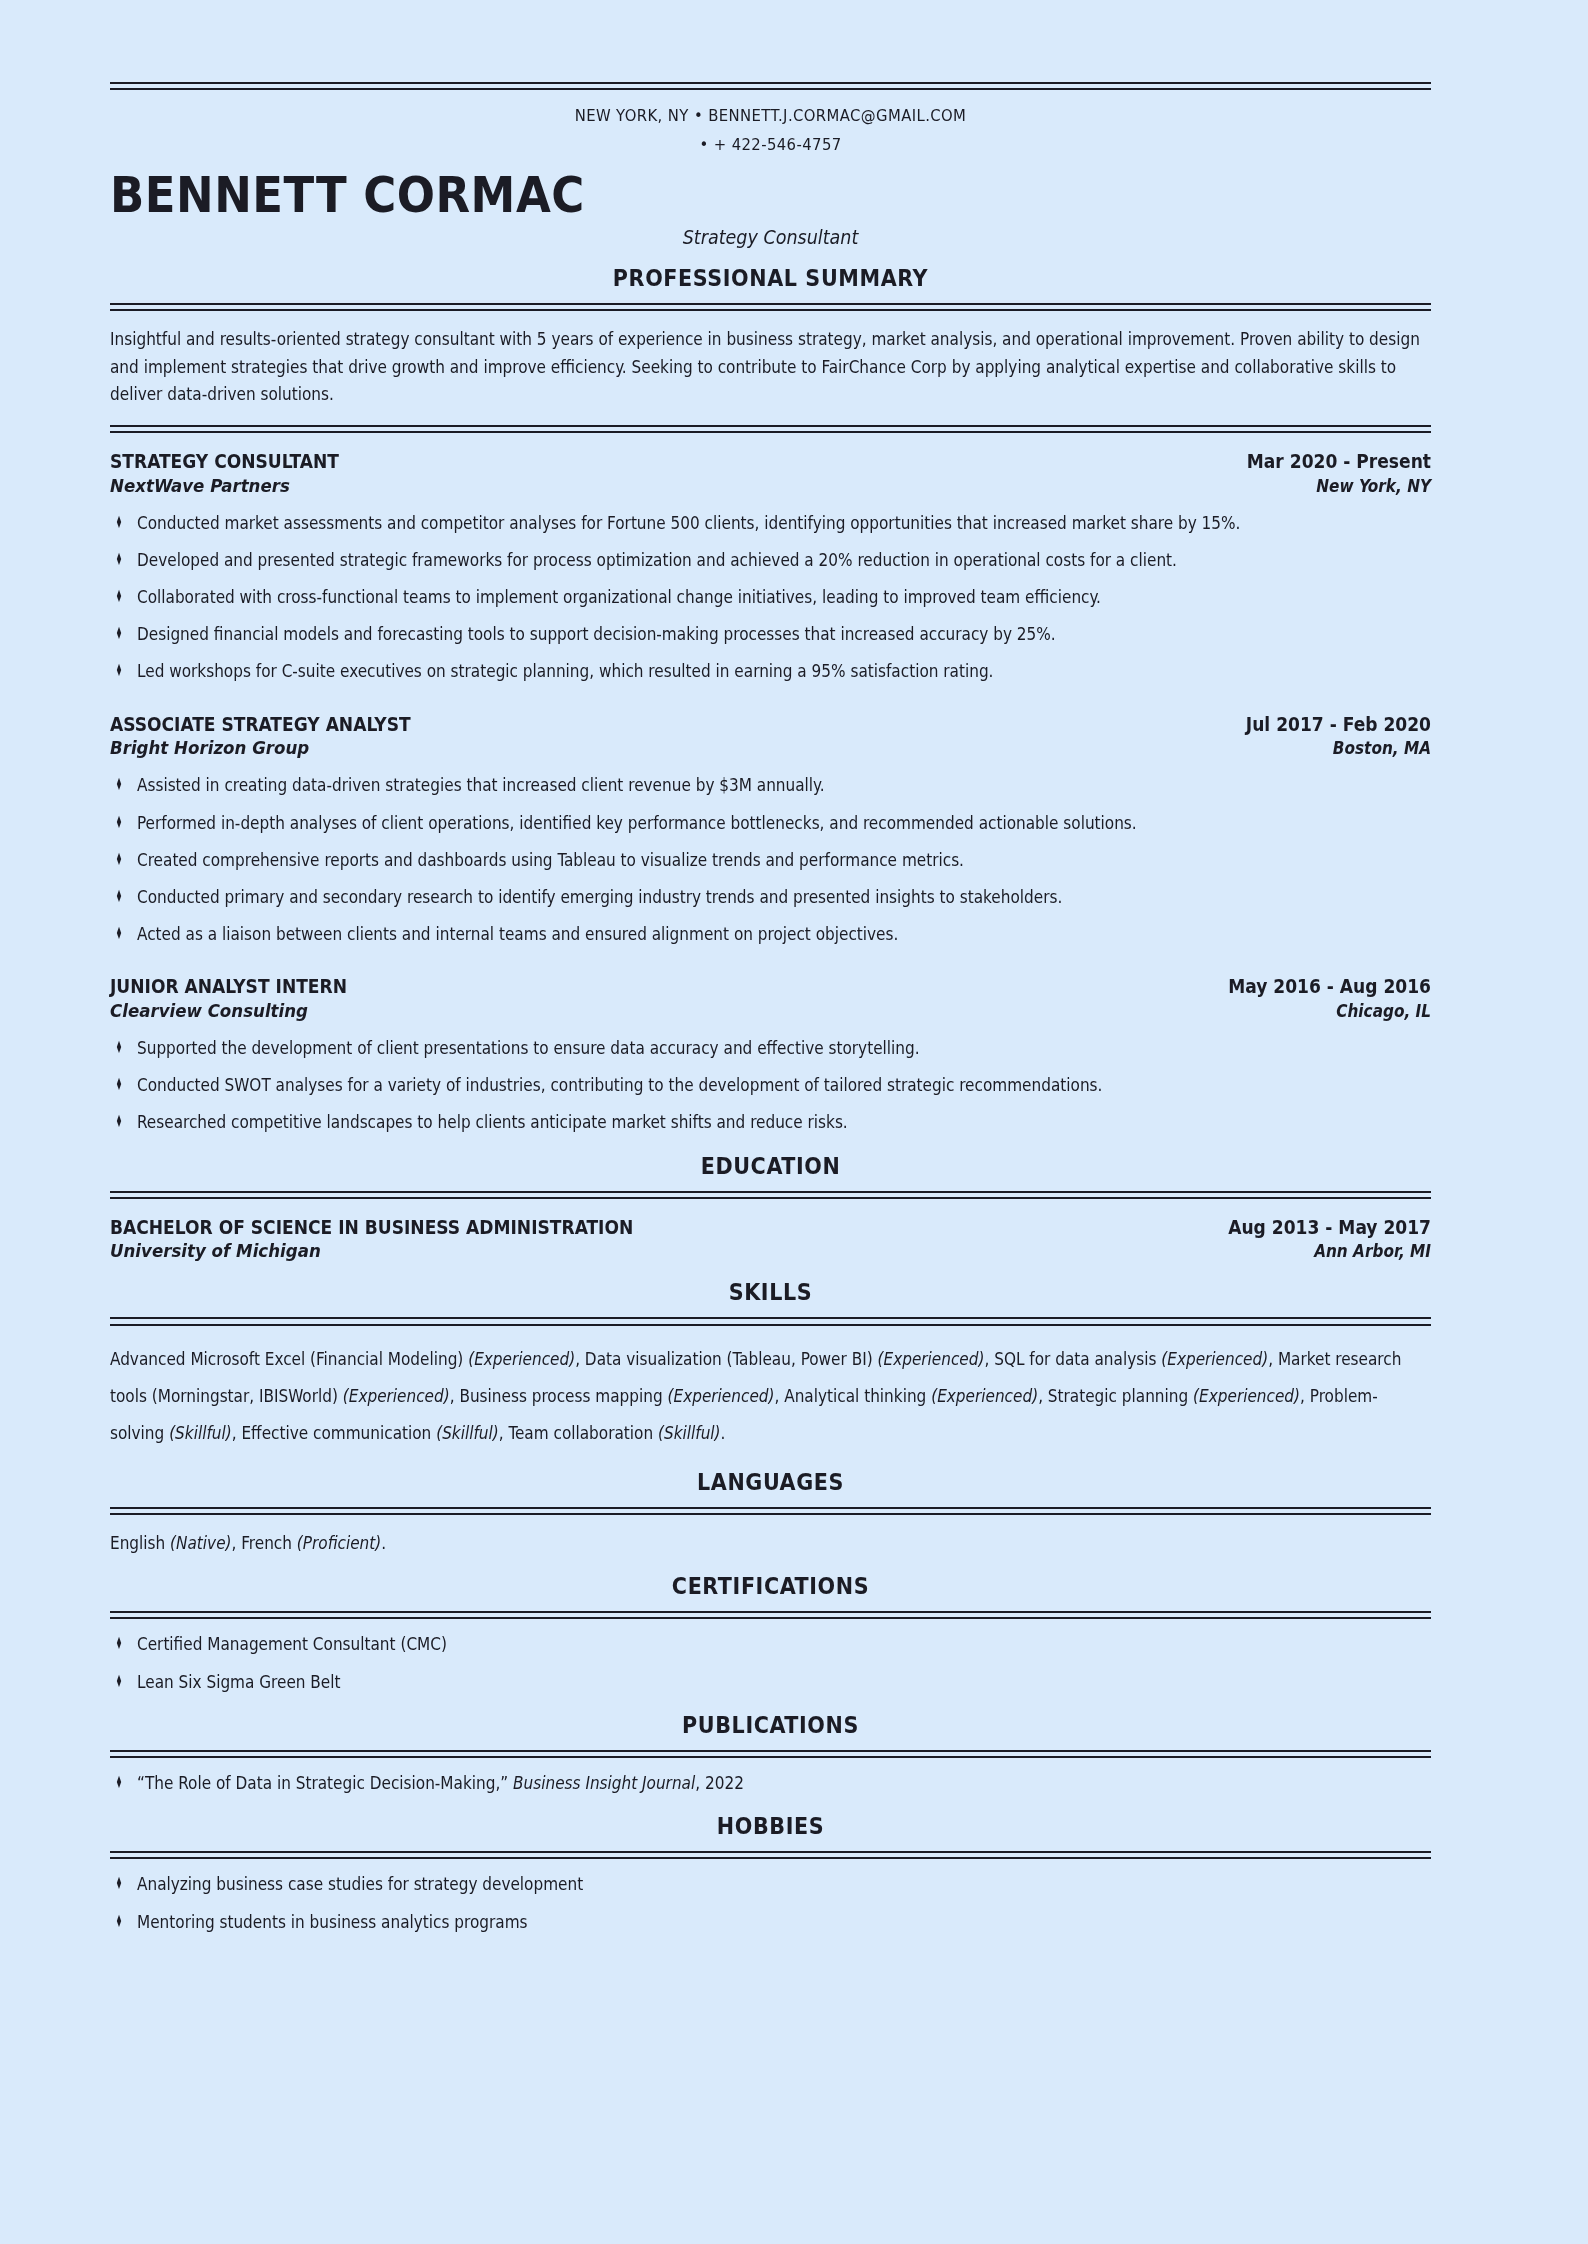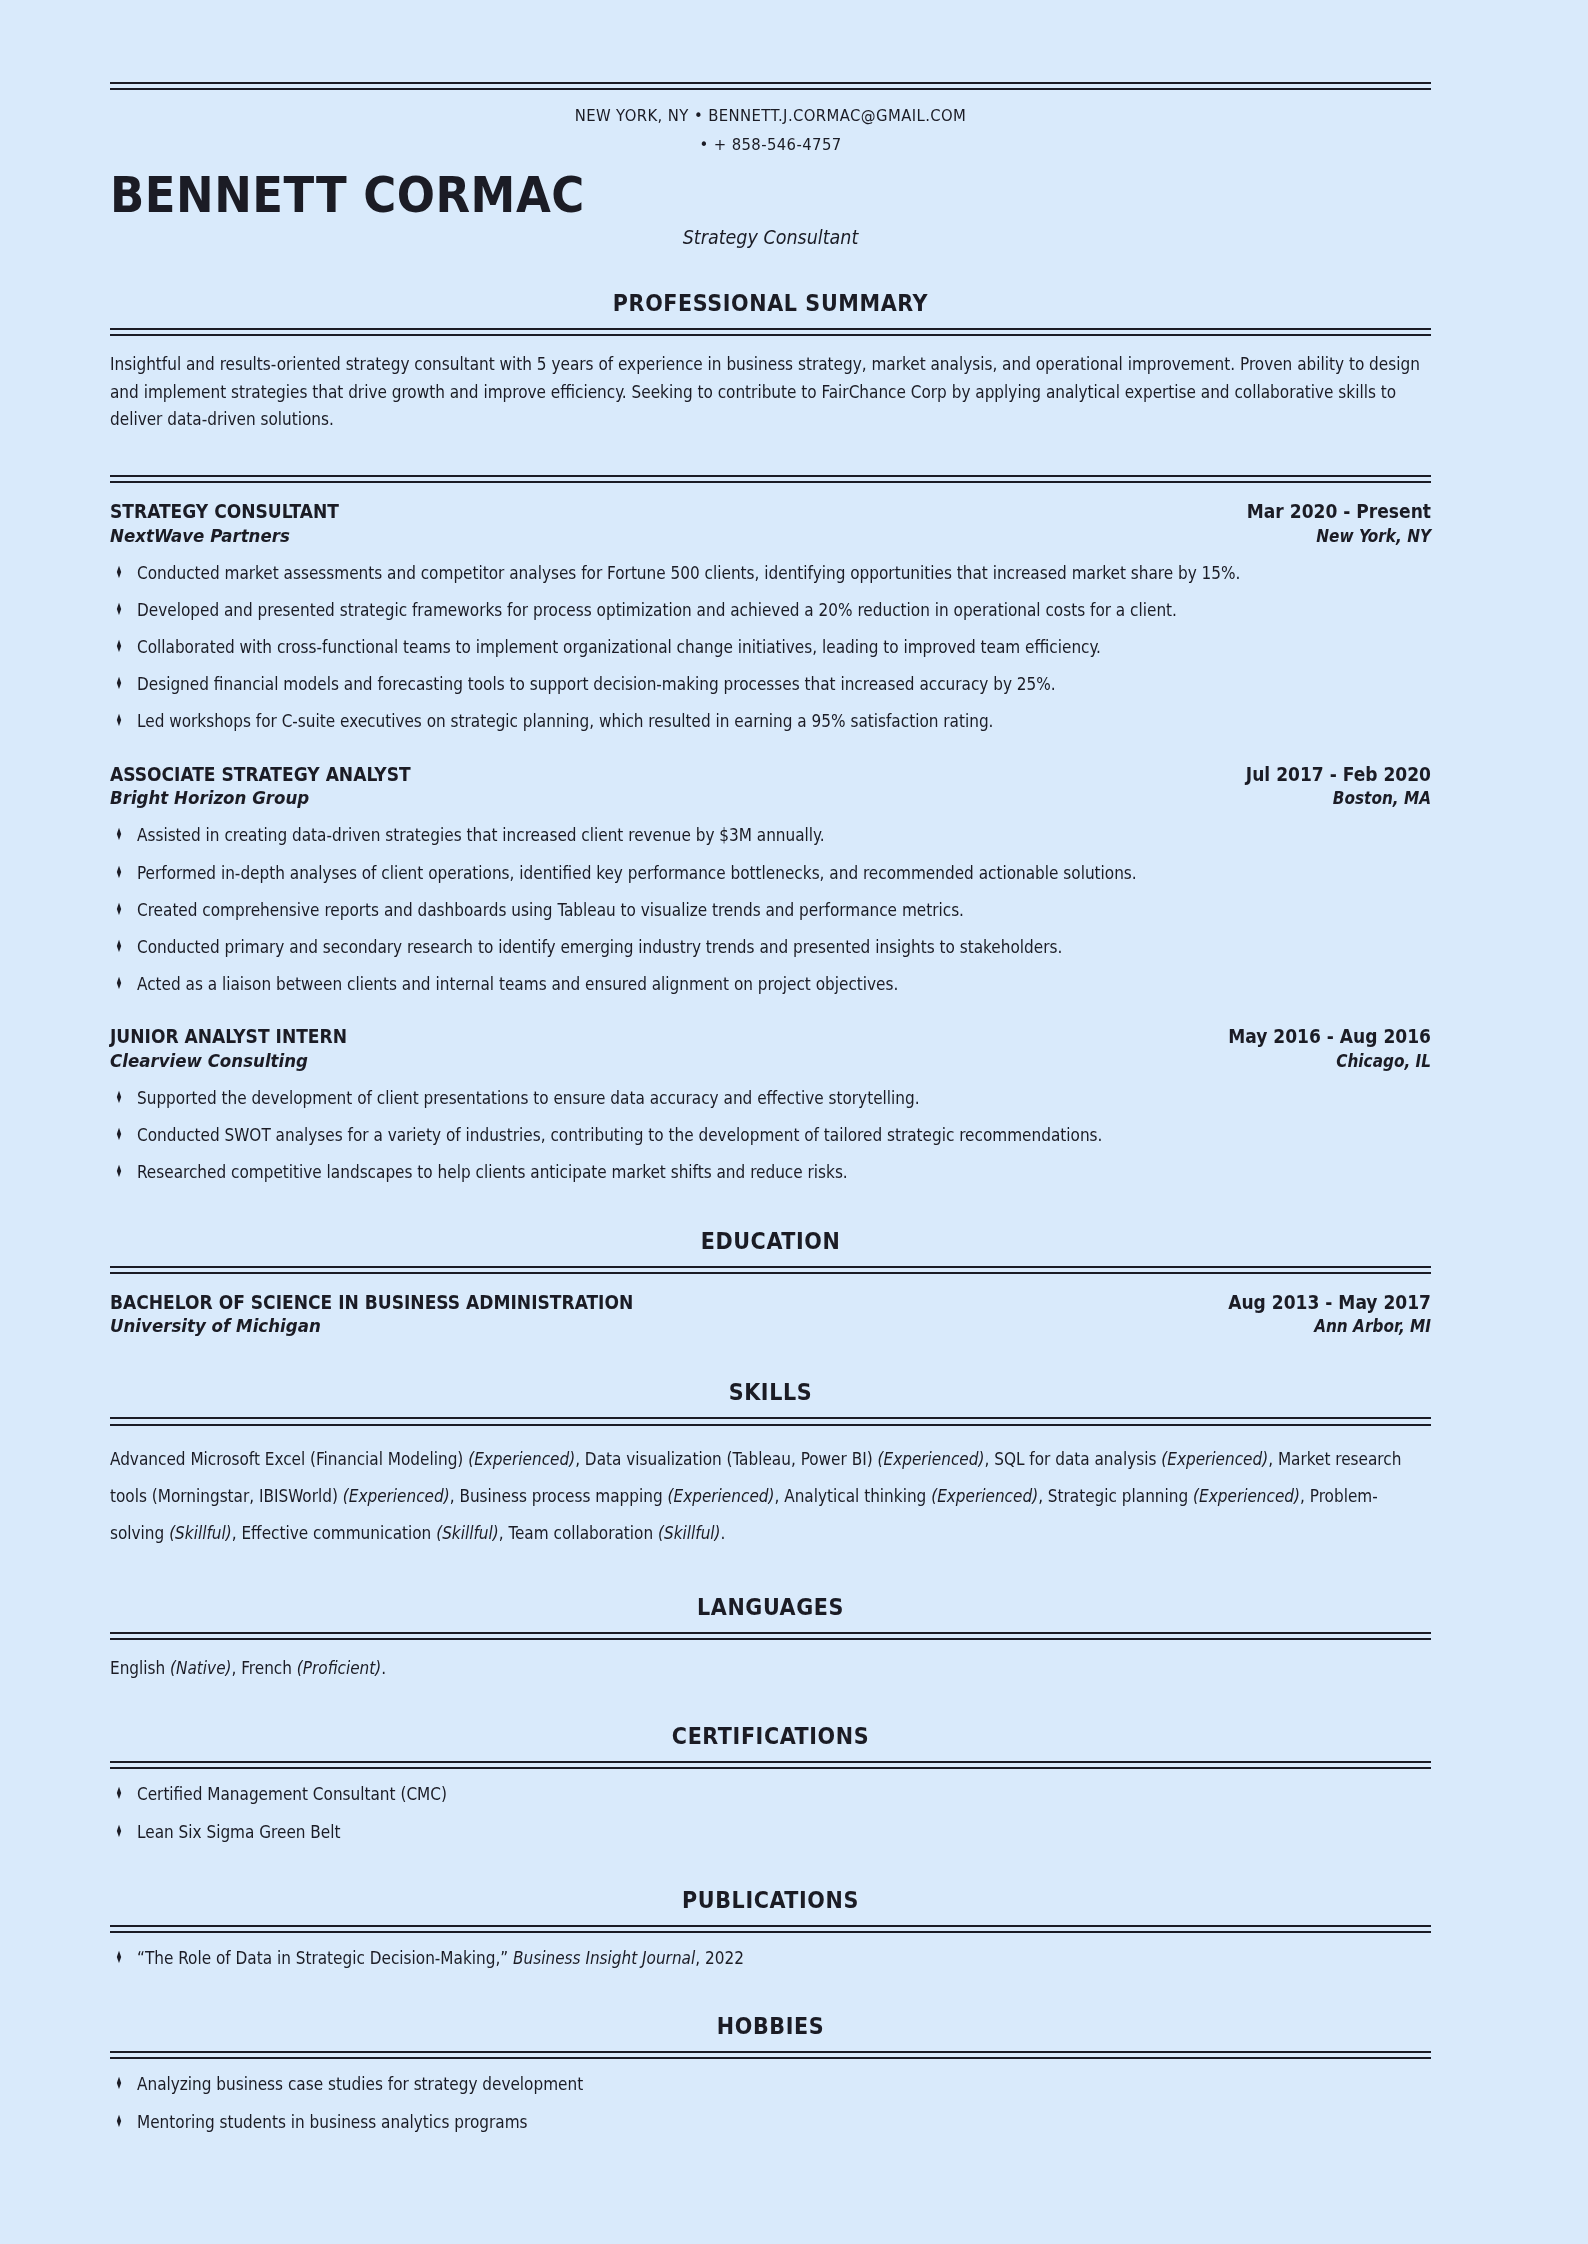--- a/index.html
+++ b/index.html
@@ -40,21 +40,21 @@
     letter-spacing:.5px;
     margin-top:8px;
     line-height:1.1;
   }
   .role{
     text-align:center;
     font-size:19.5px;
     font-style:italic;
     margin-top:3px;
   }
-  .section{margin-top:41px;}
+  .section{margin-top:16px;}
   .section-heading{
     text-align:center;
     font-size:23px;
     font-weight:bold;
     letter-spacing:.6px;
     margin-bottom:12px;
   }
   .section-body{margin-top:15px;}
   .summary-text{
     font-size:17px;
@@ -100,21 +100,21 @@
 </style>
 </head>
 <body>
 
 <div class="page">
 
   <div class="rule"></div>
 
   <div class="contact">
     <div>NEW YORK, NY  •  BENNETT.J.CORMAC@GMAIL.COM</div>
-    <div>•  + 858-546-4757</div>
+    <div>•  + 422-546-4757</div>
   </div>
 
   <div class="name">BENNETT CORMAC</div>
   <div class="role">Strategy Consultant</div>
 
   <div class="section">
     <div class="section-heading">PROFESSIONAL SUMMARY</div>
     <div class="rule"></div>
     <p class="summary-text section-body">Insightful and results-oriented strategy consultant with 5 years of experience in business strategy, market analysis, and operational improvement. Proven ability to design and implement strategies that drive growth and improve efficiency. Seeking to contribute to FairChance Corp by applying analytical expertise and collaborative skills to deliver data-driven solutions.</p>
   </div>

